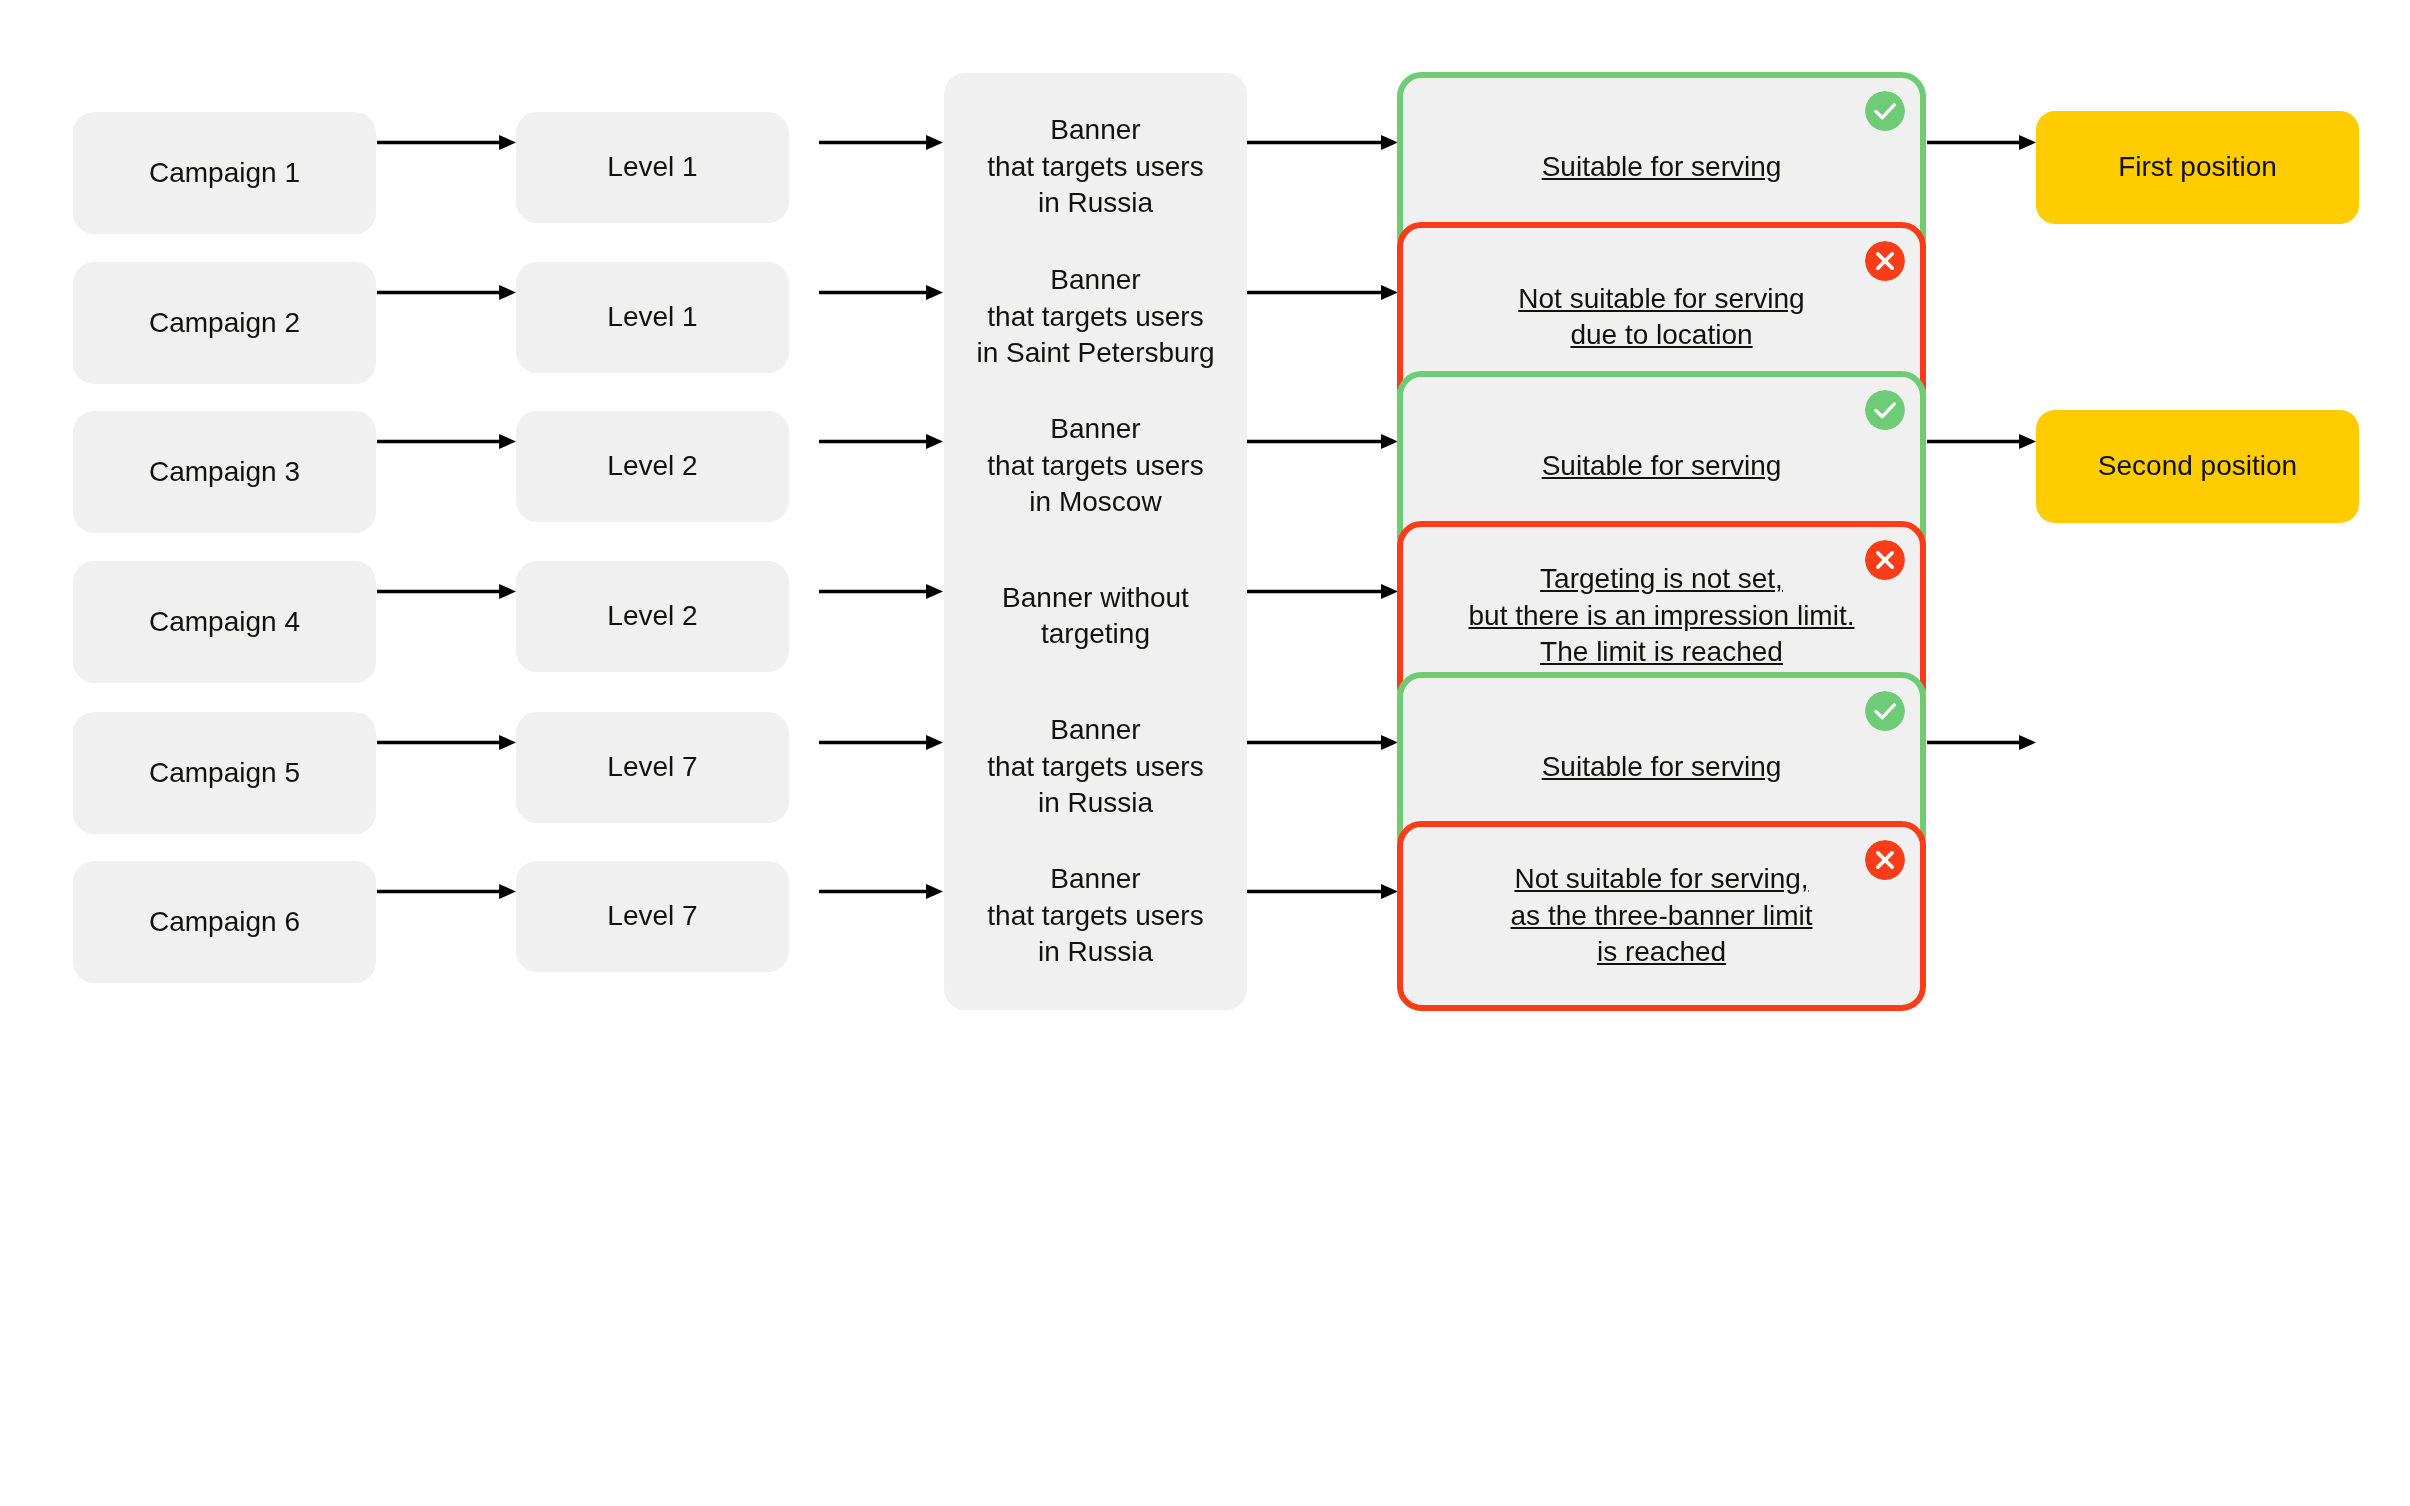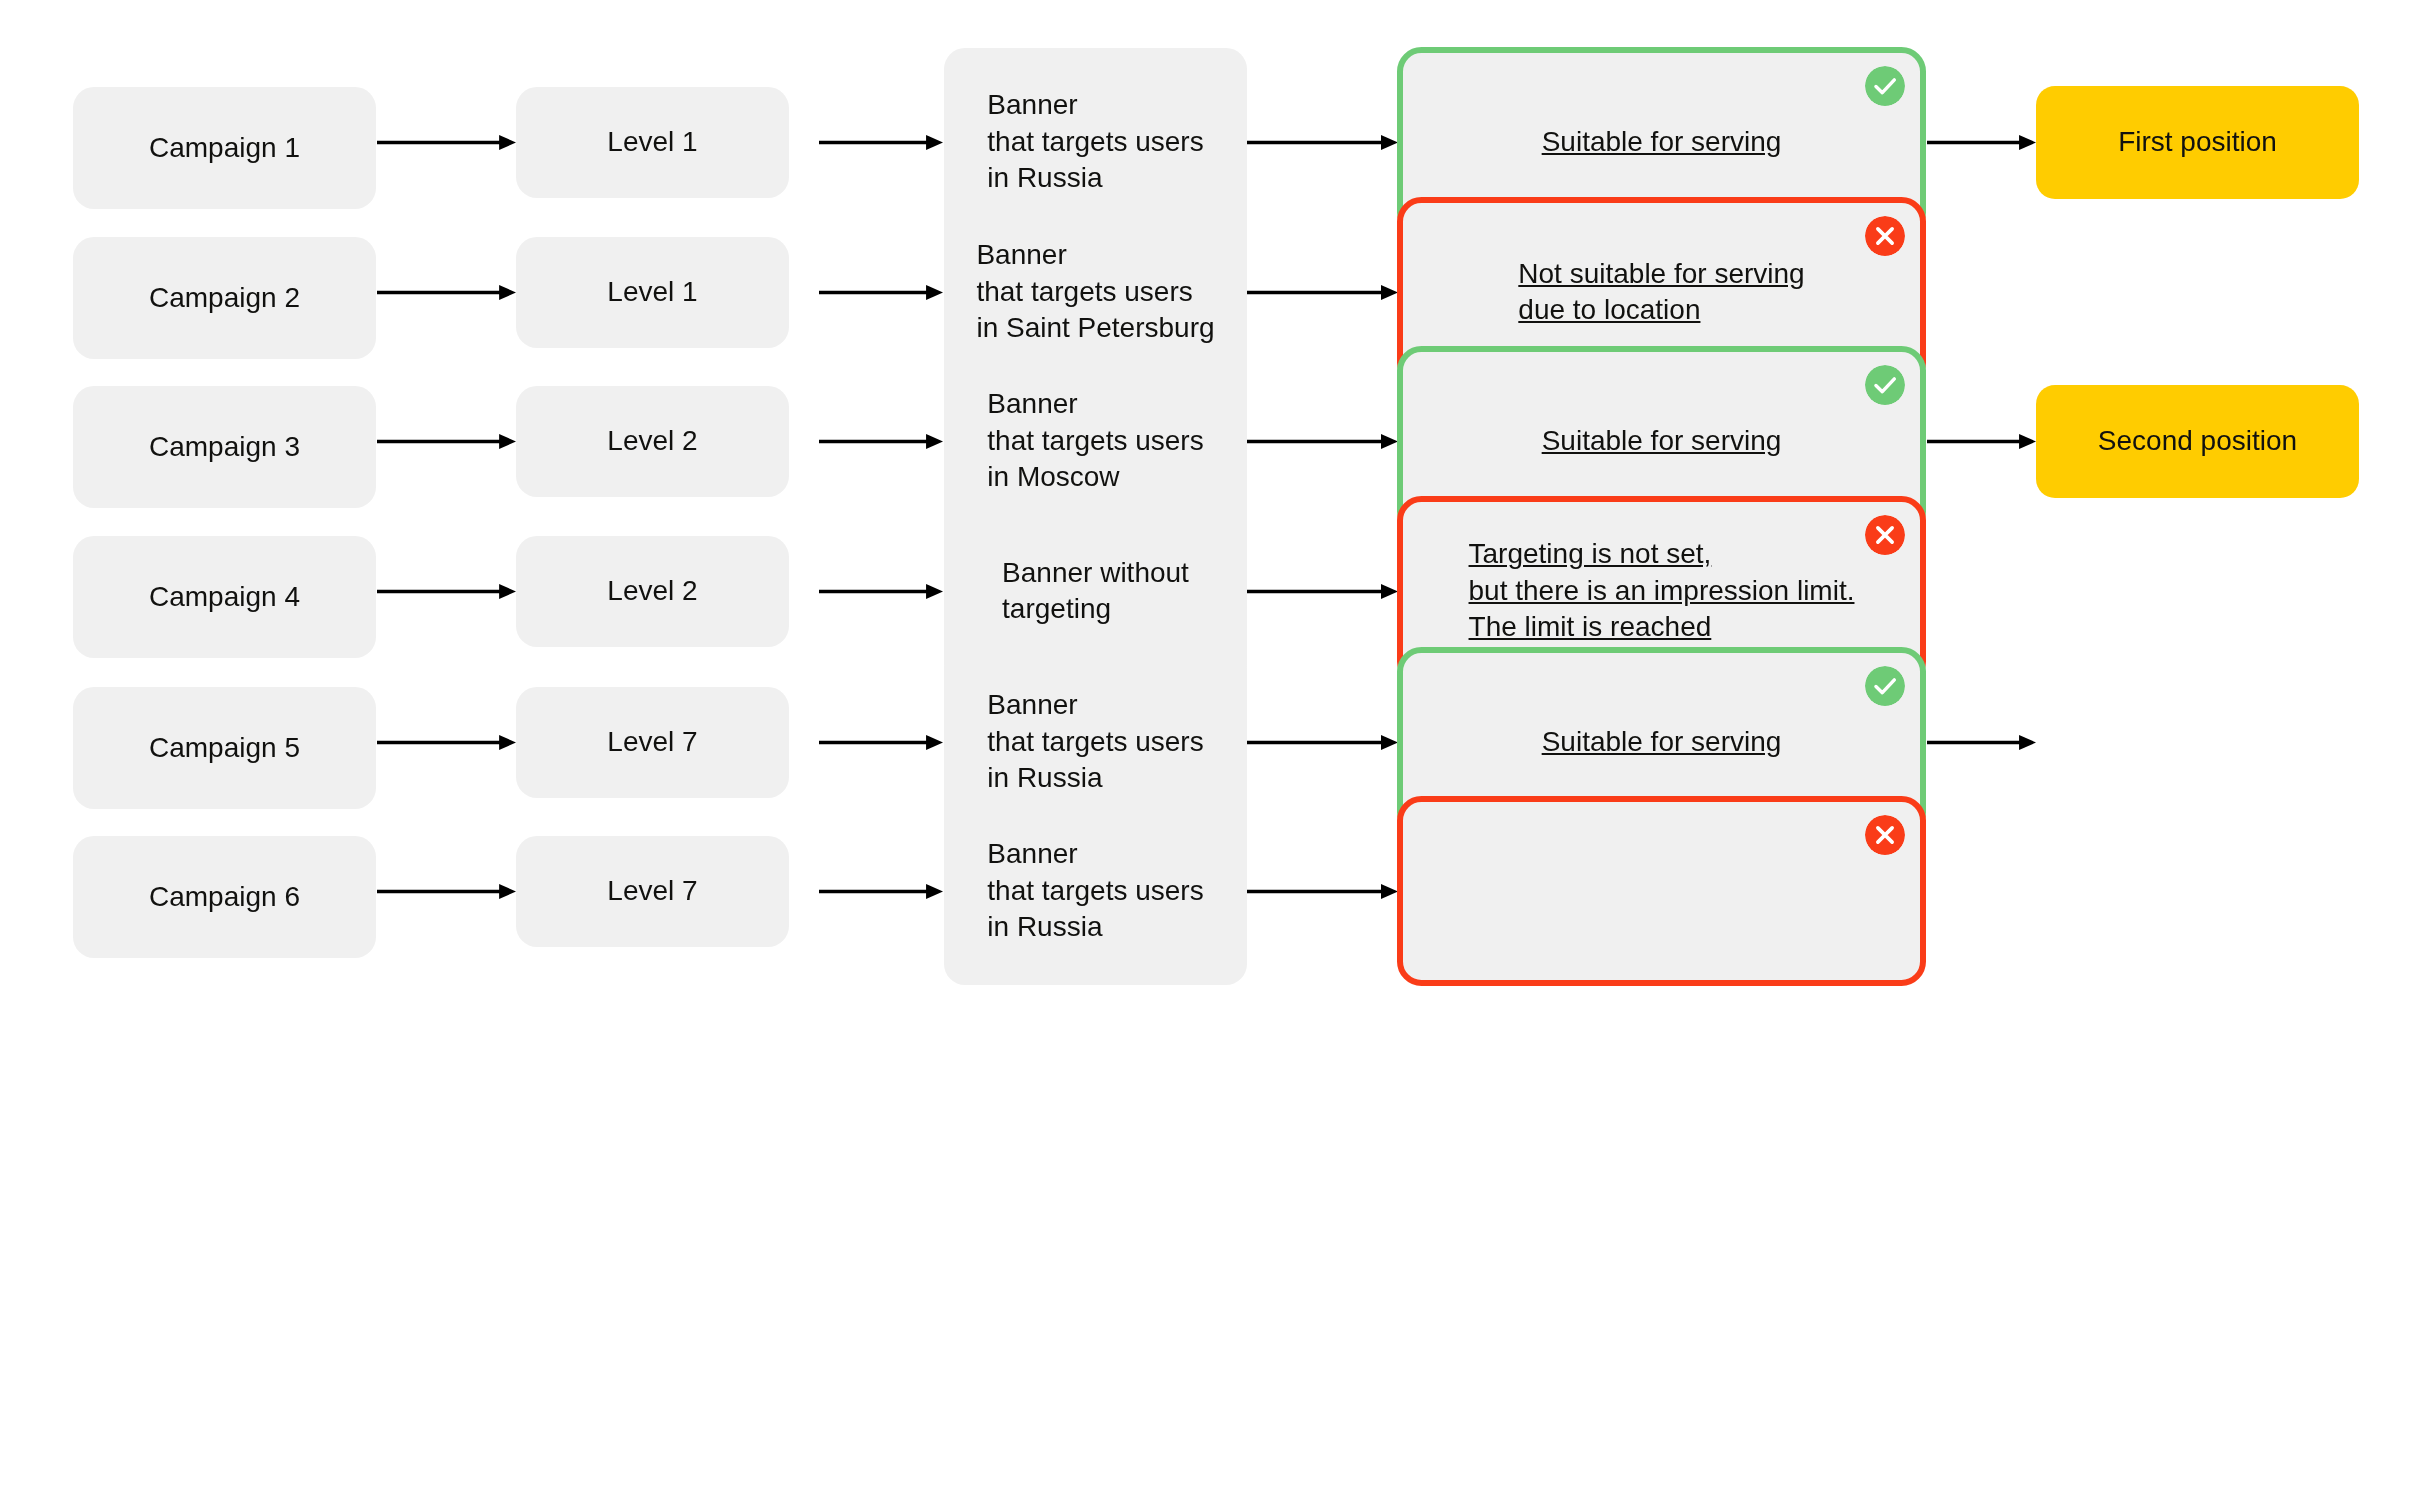--- a/index.html
+++ b/index.html
@@ -32,25 +32,26 @@
 
   
   .node {
     position: absolute;
     box-sizing: border-box;
     background: #f0f0f0;
     border-radius: 21px;
     display: flex;
     align-items: center;
     justify-content: center;
-    text-align: left;
+    text-align: center;
     font-size: 28px;
     line-height: 1.30;
     color: #11110f;
     padding: 8px 13px;
+    margin-top: 25px;
   }
 
   .node .txt {
     white-space: pre-line;
   }
 
   
   .node-campaign {
     left: 73px;
     width: 303px;
@@ -367,20 +368,23 @@
 that targets users
 in Russia</span>
       </div>
       <div class="arrow arrow-3">
         <svg width="151" height="21" viewBox="0 0 160 22">
           <line x1="0" y1="11" x2="143" y2="11" stroke="#000000" stroke-width="3.5"></line>
           <polygon points="142,3 160,11 142,19" fill="#000000"></polygon>
         </svg>
       </div>
       <div class="node node-status fail">
+        <span class="txt">Not suitable for serving,
+as the three-banner limit
+is reached</span>
         <svg class="status-badge" width="40" height="40" viewBox="0 0 42 42">
           <circle cx="21" cy="21" r="21" fill="#fa3c18"></circle>
           <path d="M13.5 13.5 L28.5 28.5 M28.5 13.5 L13.5 28.5" fill="none" stroke="#ffffff" stroke-width="3.8" stroke-linecap="round"></path>
         </svg>
       </div>
     </div>
   </div>
 
 
 </body></html>

